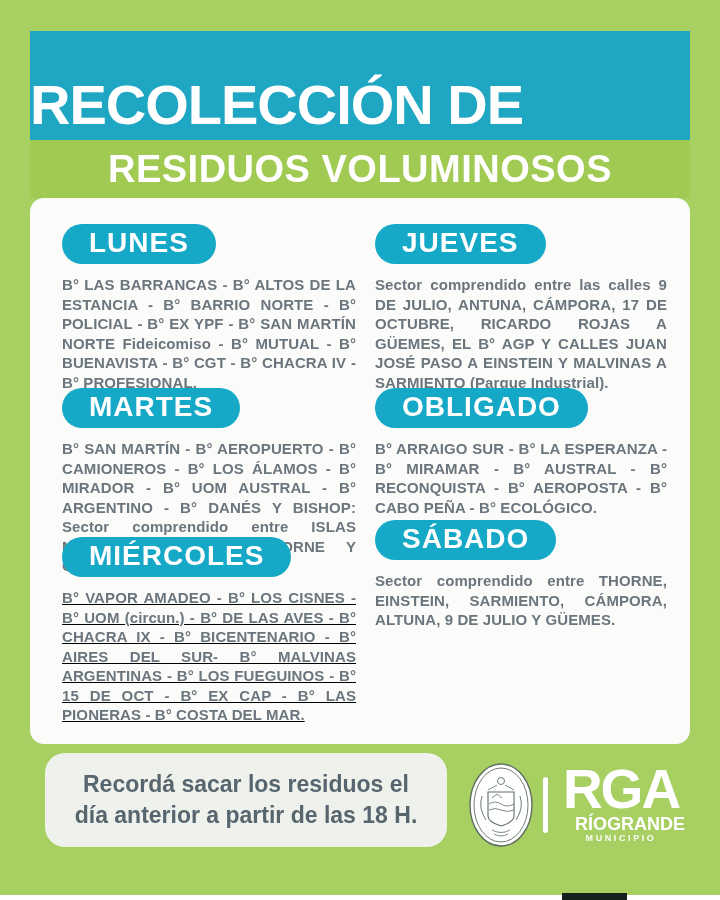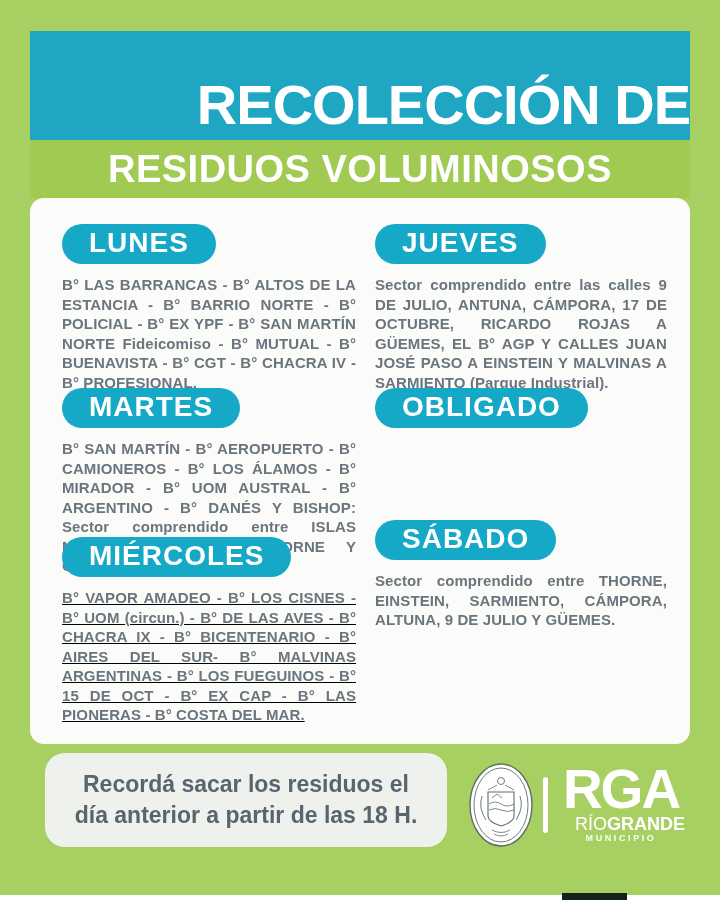--- a/index.html
+++ b/index.html
@@ -15,21 +15,21 @@
   }
   html,body{margin:0;padding:0;}
   .poster{
     position:relative;width:720px;height:900px;overflow:hidden;
     background:var(--background-green);
     font-family:"Liberation Sans",sans-serif;
   }
   .teal-band{
     position:absolute;left:30px;top:31px;width:660px;height:109px;
     background:var(--header-teal);
-    display:flex;align-items:flex-end;justify-content:flex-end;
+    display:flex;align-items:flex-end;justify-content:flex-start;
   }
   .title1{
     color:#fff;font-weight:bold;font-size:56px;line-height:1;
     letter-spacing:-1px;padding-bottom:7px;white-space:nowrap;
   }
   .green-band{
     position:absolute;left:30px;top:140px;width:660px;height:58px;
     background:var(--band-green);
     display:flex;align-items:center;justify-content:center;
   }
@@ -79,21 +79,21 @@
   .logo-sep{
     width:5px;height:56px;background:#fff;border-radius:3px;
     margin:0 9px 0 9px;flex:0 0 auto;
   }
   .brand-block{display:flex;flex-direction:column;align-items:center;}
   .brand{
     color:#fff;font-weight:bold;font-size:55px;line-height:0.82;
     letter-spacing:-2px;
   }
   .city-line{color:#fff;font-size:18px;line-height:1.1;margin-top:3px;white-space:nowrap;}
-  .city-light{font-weight:normal;margin-left:18px;}
+  .city-light{font-weight:bold;margin-left:18px;}
   .city-bold{font-weight:bold;}
   .muni-line{
     color:#fff;font-size:9px;font-weight:bold;letter-spacing:2.6px;
     line-height:1;margin-top:0;opacity:0.95;
   }
   .bottom-white{position:absolute;left:0;top:895px;width:720px;height:5px;background:#fff;}
   .bottom-dark{position:absolute;left:562px;top:893px;width:65px;height:7px;background:var(--bottom-dark);}
 </style>
 </head>
 <body>
@@ -125,20 +125,21 @@
       </div>
     </div>
 
     <div class="col col-right">
       <div class="section sec-jueves">
         <span class="day-badge">JUEVES</span>
         <p class="day-text">Sector comprendido entre las calles 9 DE JULIO, ANTUNA, CÁMPORA, 17 DE OCTUBRE, RICARDO ROJAS A GÜEMES, EL B° AGP Y CALLES JUAN JOSÉ PASO A EINSTEIN Y MALVINAS A SARMIENTO (Parque Industrial).</p>
       </div>
       <div class="section sec-viernes">
         <span class="day-badge">OBLIGADO</span>
+        <p class="day-text">B° ARRAIGO SUR - B° LA ESPERANZA - B° MIRAMAR - B° AUSTRAL - B° RECONQUISTA - B° AEROPOSTA - B° CABO PEÑA - B° ECOLÓGICO.</p>
       </div>
       <div class="section sec-sabado">
         <span class="day-badge">SÁBADO</span>
         <p class="day-text">Sector comprendido entre THORNE, EINSTEIN, SARMIENTO, CÁMPORA, ALTUNA, 9 DE JULIO Y GÜEMES.</p>
       </div>
     </div>
 
   </div>
 
   <div class="reminder-box">

